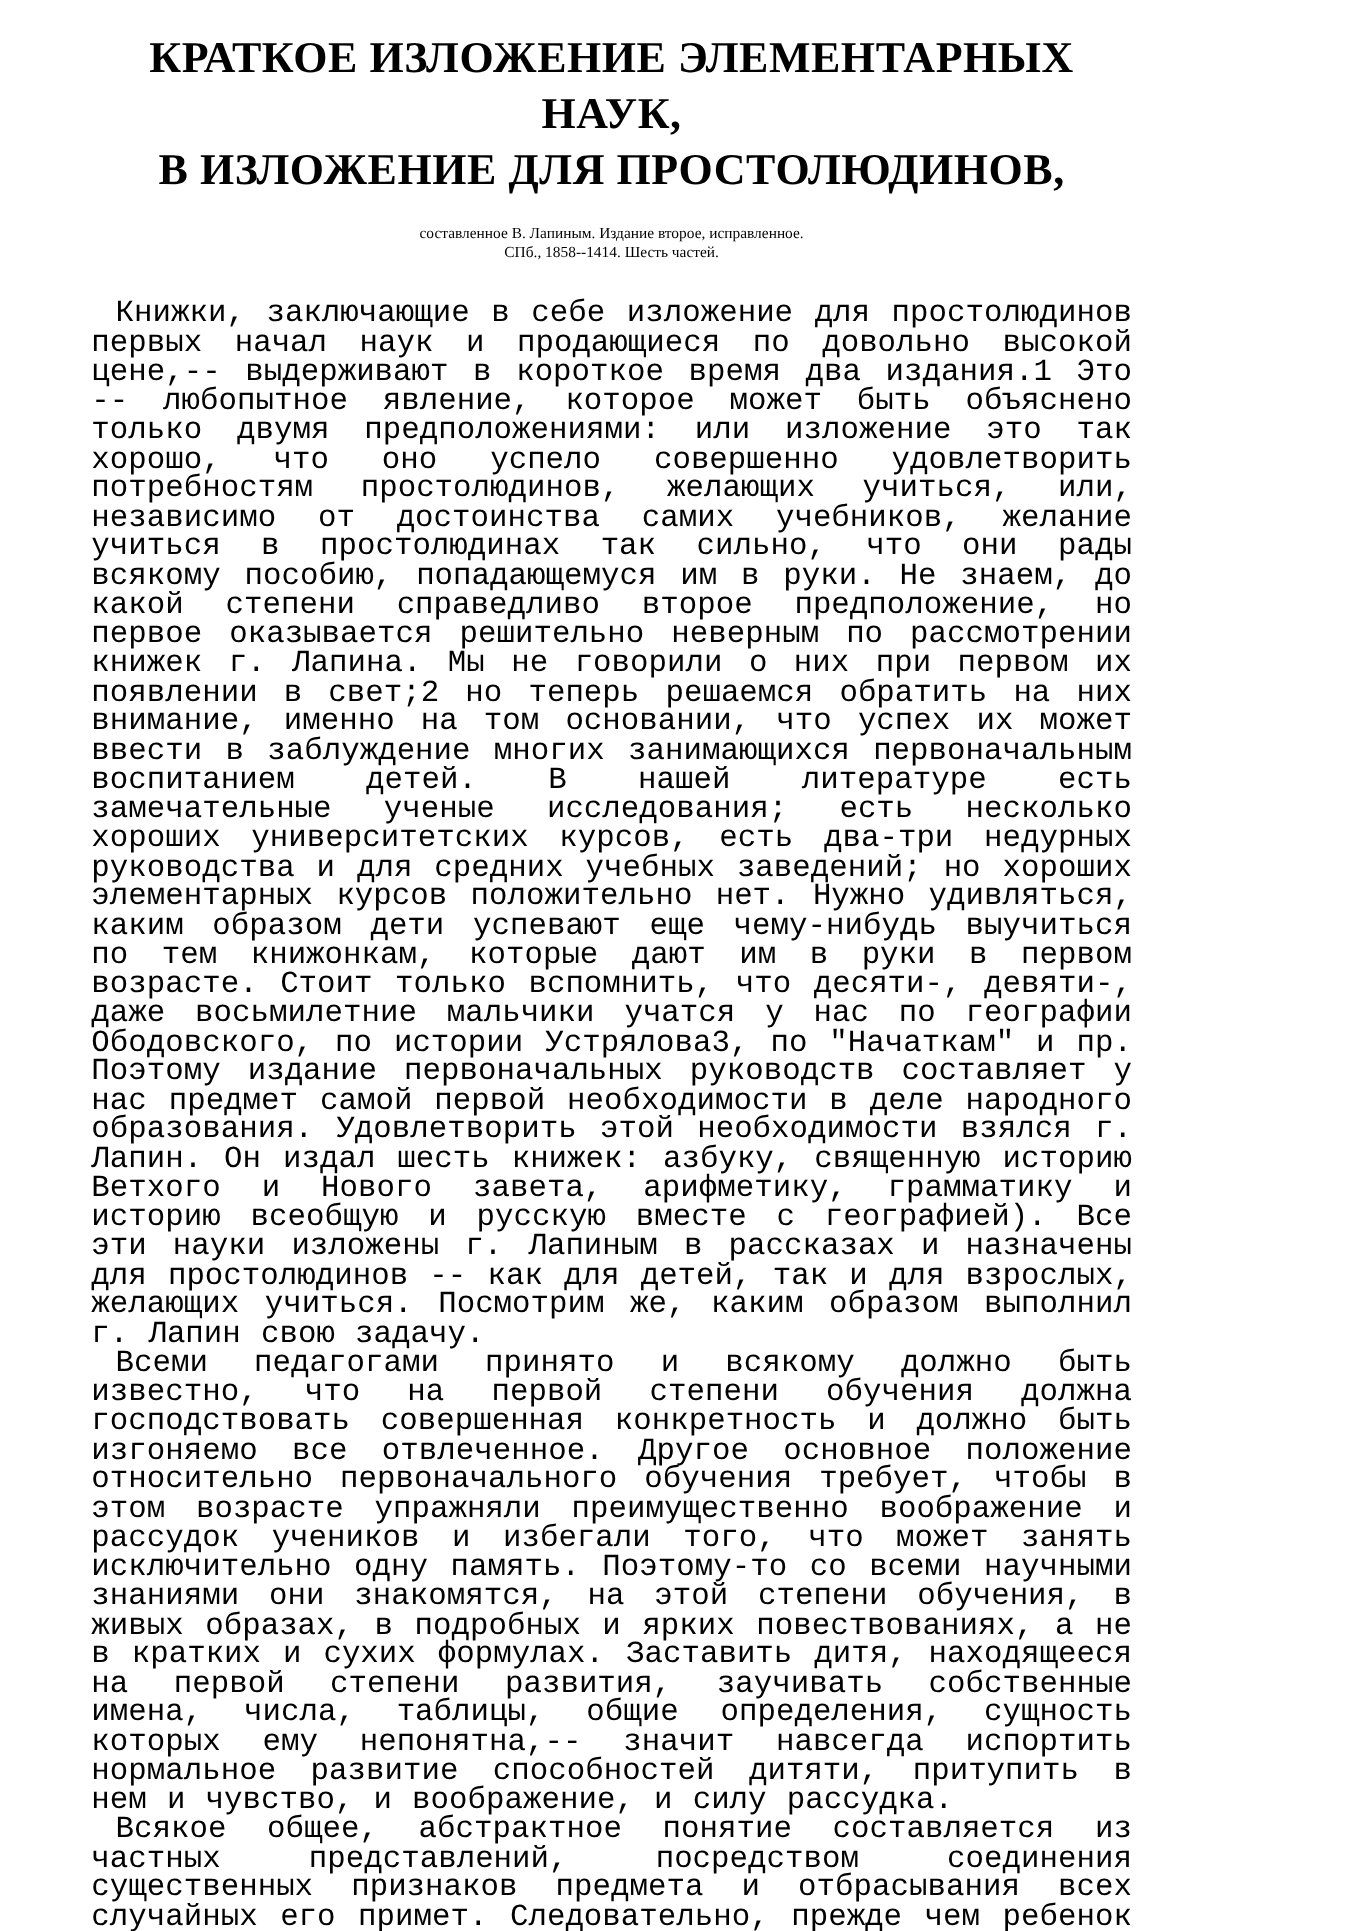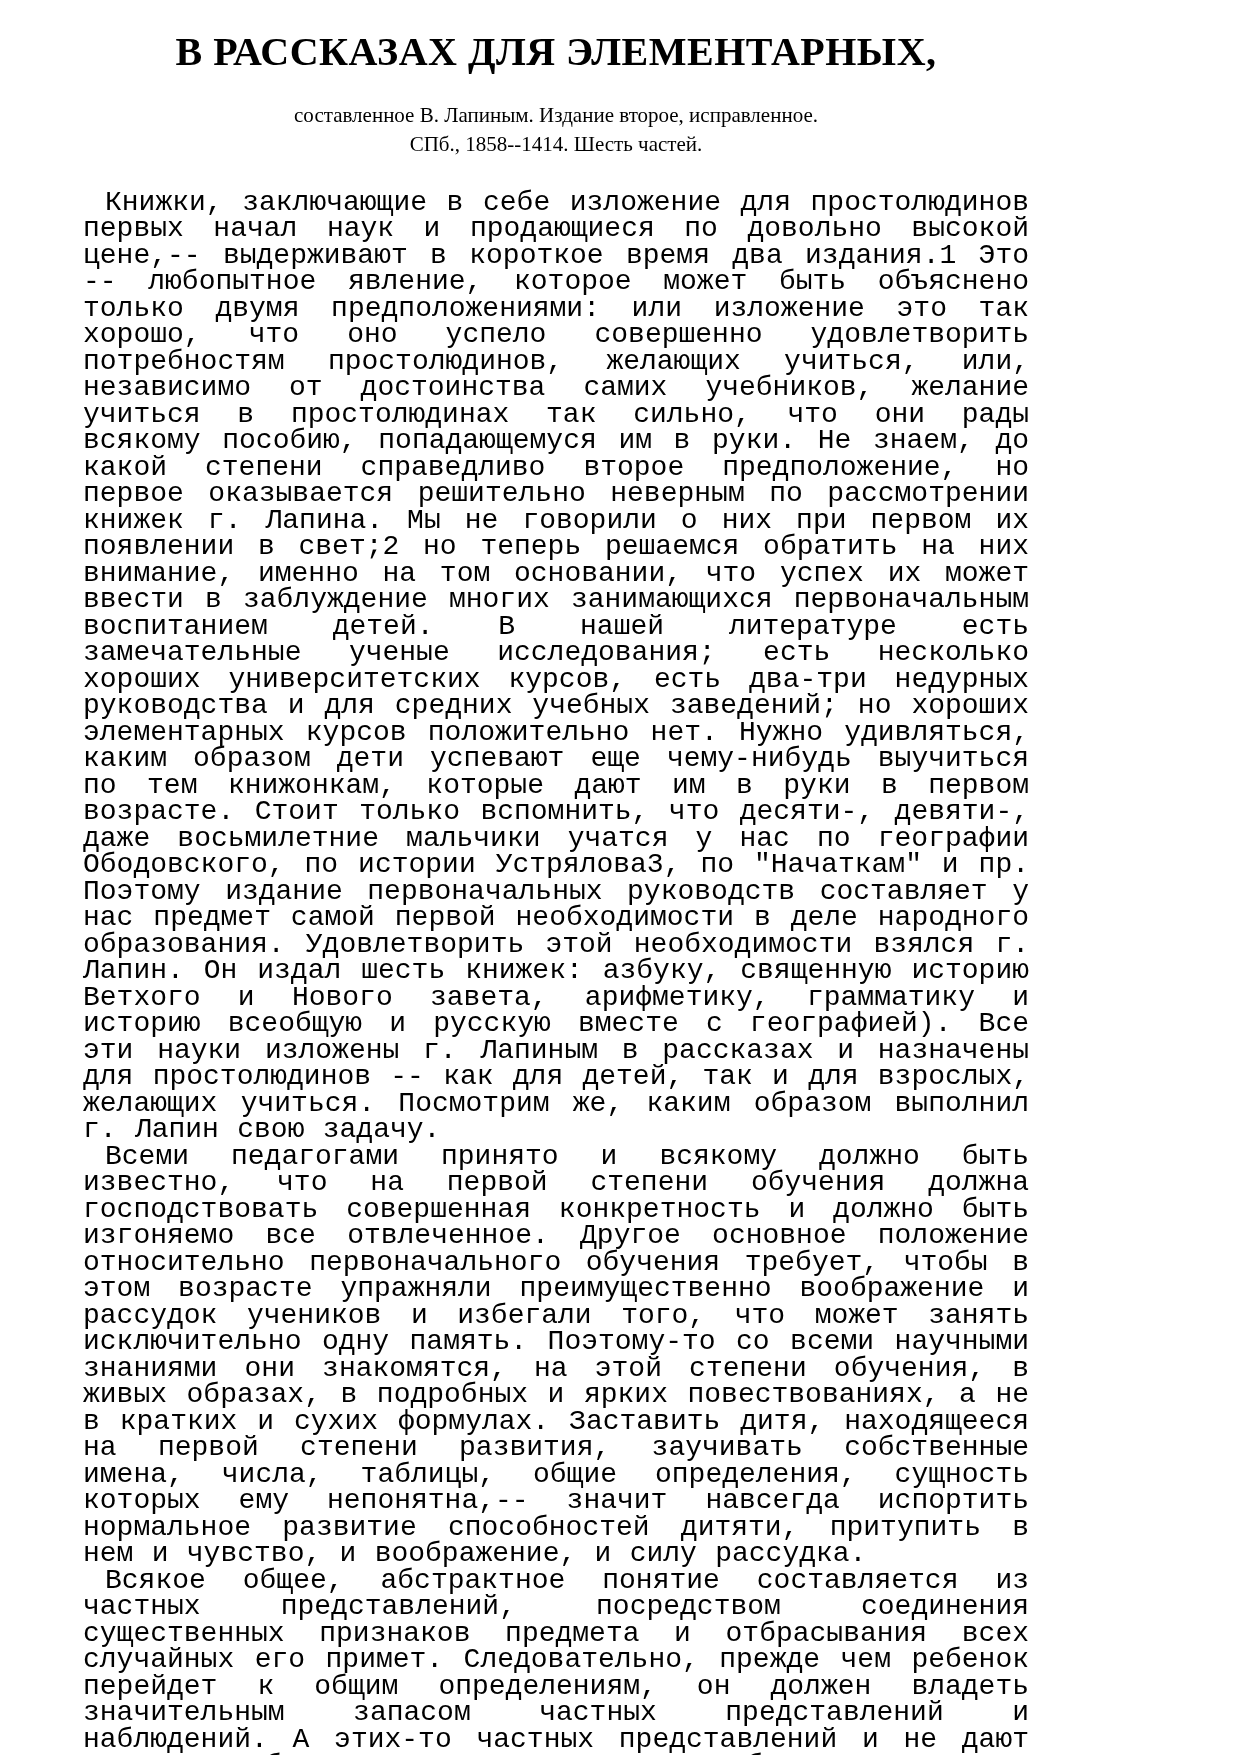--- a/index.html
+++ b/index.html
@@ -32,21 +32,21 @@
     font-size: 40px;
     line-height: 1.28;
     letter-spacing: 0.5px;
   }
   .doc-title .title-line {
     display: block;
   }
   .doc-subtitle {
     margin: 24px 0 0 0;
     text-align: center;
-    font-size: 21px;
+    font-size: 14px;
     line-height: 1.35;
     font-weight: normal;
   }
   .doc-subtitle .subtitle-line {
     display: block;
   }
   .doc-body {
     margin-top: 32px;
     font-size: 28px;
     line-height: 26.5px;
@@ -60,21 +60,22 @@
     word-spacing: 1.5px;
   }
 </style>
 </head>
 <body>
 
 <div class="page">
   <div class="content">
 
     <h1 class="doc-title">
-      <span class="title-line">В РАССКАЗАХ ДЛЯ ЭЛЕМЕНТАРНЫХ,</span>
+      <span class="title-line">КРАТКОЕ ИЗЛОЖЕНИЕ ЭЛЕМЕНТАРНЫХ НАУК,</span>
+      <span class="title-line">В ИЗЛОЖЕНИЕ ДЛЯ ПРОСТОЛЮДИНОВ,</span>
     </h1>
 
     <div class="doc-subtitle">
       <span class="subtitle-line">составленное В. Лапиным. Издание второе, исправленное.</span>
       <span class="subtitle-line">СПб., 1858--1414. Шесть частей.</span>
     </div>
 
     <div class="doc-body">
       <p>Книжки, заключающие в себе изложение для простолюдинов первых начал наук и продающиеся по довольно высокой цене,-- выдерживают в короткое время два издания.1 Это -- любопытное явление, которое может быть объяснено только двумя предположениями: или изложение это так хорошо, что оно успело совершенно удовлетворить потребностям простолюдинов, желающих учиться, или, независимо от достоинства самих учебников, желание учиться в простолюдинах так сильно, что они рады всякому пособию, попадающемуся им в руки. Не знаем, до какой степени справедливо второе предположение, но первое оказывается решительно неверным по рассмотрении книжек г. Лапина. Мы не говорили о них при первом их появлении в свет;2 но теперь решаемся обратить на них внимание, именно на том основании, что успех их может ввести в заблуждение многих занимающихся первоначальным воспитанием детей. В нашей литературе есть замечательные ученые исследования; есть несколько хороших университетских курсов, есть два-три недурных руководства и для средних учебных заведений; но хороших элементарных курсов положительно нет. Нужно удивляться, каким образом дети успевают еще чему-нибудь выучиться по тем книжонкам, которые дают им в руки в первом возрасте. Стоит только вспомнить, что десяти-, девяти-, даже восьмилетние мальчики учатся у нас по географии Ободовского, по истории Устрялова3, по "Начаткам" и пр. Поэтому издание первоначальных руководств составляет у нас предмет самой первой необходимости в деле народного образования. Удовлетворить этой необходимости взялся г. Лапин. Он издал шесть книжек: азбуку, священную историю Ветхого и Нового завета, арифметику, грамматику и историю всеобщую и русскую вместе с географией). Все эти науки изложены г. Лапиным в рассказах и назначены для простолюдинов -- как для детей, так и для взрослых, желающих учиться. Посмотрим же, каким образом выполнил г. Лапин свою задачу.</p>
       <p>Всеми педагогами принято и всякому должно быть известно, что на первой степени обучения должна господствовать совершенная конкретность и должно быть изгоняемо все отвлеченное. Другое основное положение относительно первоначального обучения требует, чтобы в этом возрасте упражняли преимущественно воображение и рассудок учеников и избегали того, что может занять исключительно одну память. Поэтому-то со всеми научными знаниями они знакомятся, на этой степени обучения, в живых образах, в подробных и ярких повествованиях, а не в кратких и сухих формулах. Заставить дитя, находящееся на первой степени развития, заучивать собственные имена, числа, таблицы, общие определения, сущность которых ему непонятна,-- значит навсегда испортить нормальное развитие способностей дитяти, притупить в нем и чувство, и воображение, и силу рассудка.</p>

